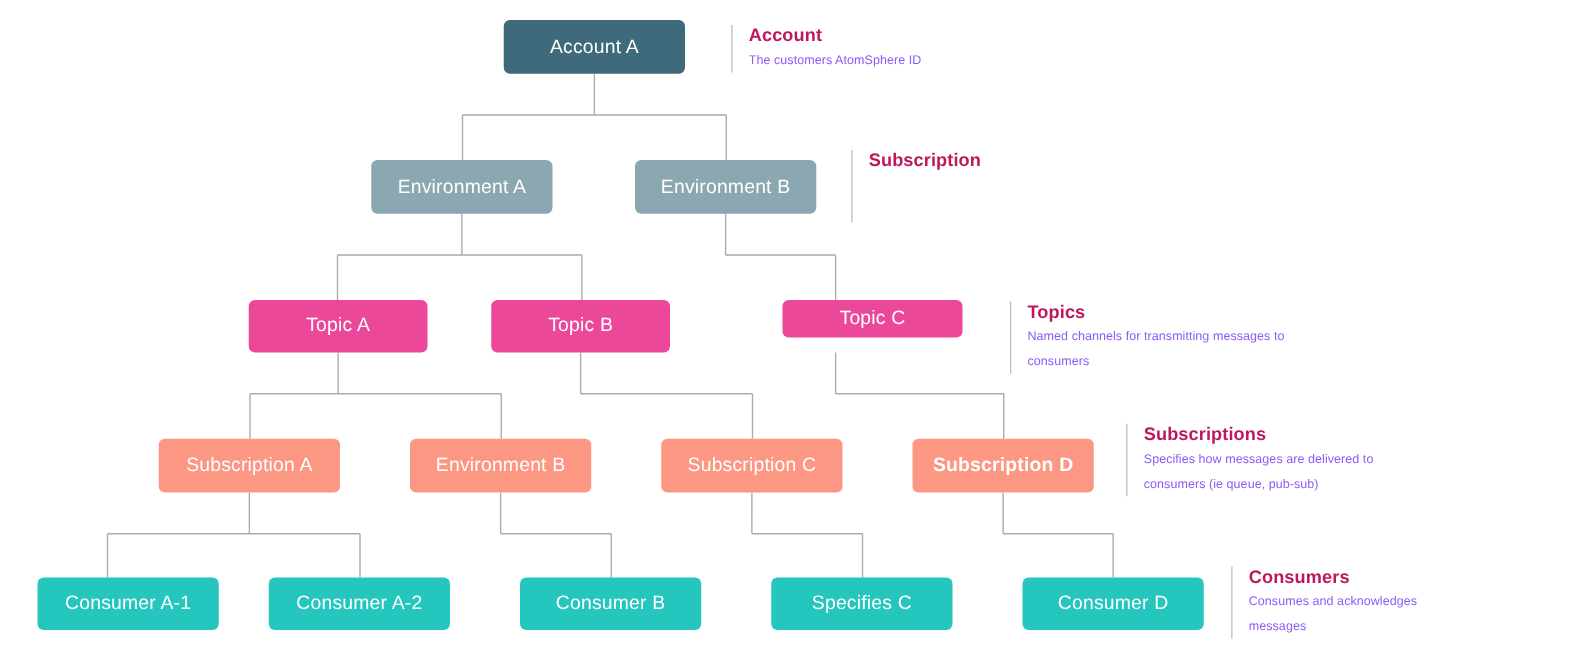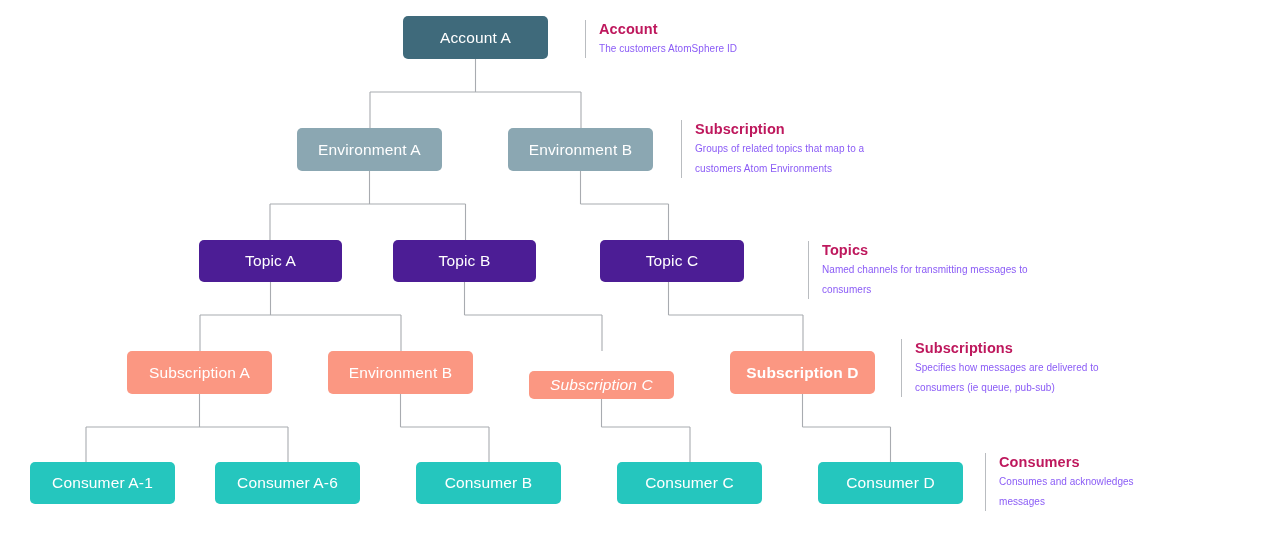--- a/index.html
+++ b/index.html
@@ -36,21 +36,21 @@
     justify-content: center;
     color: #ffffff;
     font-size: 15.5px;
     letter-spacing: 0.15px;
     line-height: 1;
     white-space: nowrap;
     user-select: none;
   }
   .node.account    { background: #3f6a7b; }
   .node.environment{ background: #8ba7b2; }
-  .node.topic      { background: #4c1d95; text-align: center; }
+  .node.topic      { background: #ec4899; text-align: center; }
   .node.subscription{ background: #fb9782; }
   .node.consumer   { background: #25c6be; }
 
   .legend {
     position: absolute;
     display: flex;
     align-items: flex-start;
   }
   .legend .bar {
     width: 1px;
@@ -101,65 +101,63 @@
       </div>
       <div class="node environment" style="left: 508px; top: 128px; width: 145px; height: 43px;">
         <span>Environment B</span>
       </div>
       <div class="node topic" style="left: 199px; top: 240px; width: 143px; height: 42px;">
         <span>Topic A</span>
       </div>
       <div class="node topic" style="left: 393px; top: 240px; width: 143px; height: 42px;">
         <span>Topic B</span>
       </div>
-      <div class="node topic" style="left: 600px; top: 240px; width: 144px; height: 42px;">
+      <div class="node topic" style="left: 626px; top: 240px; width: 144px; height: 30px;">
         <span>Topic C</span>
       </div>
       <div class="node subscription" style="left: 127px; top: 351px; width: 145px; height: 43px;">
         <span>Subscription A</span>
       </div>
       <div class="node subscription" style="left: 328px; top: 351px; width: 145px; height: 43px;">
         <span>Environment B</span>
       </div>
-      <div class="node subscription" style="left: 529px; top: 371px; width: 145px; height: 28px; font-style: italic;">
+      <div class="node subscription" style="left: 529px; top: 351px; width: 145px; height: 43px;">
         <span>Subscription C</span>
       </div>
       <div class="node subscription" style="left: 730px; top: 351px; width: 145px; height: 43px; font-weight: bold;">
         <span>Subscription D</span>
       </div>
       <div class="node consumer" style="left: 30px; top: 462px; width: 145px; height: 42px;">
         <span>Consumer A-1</span>
       </div>
       <div class="node consumer" style="left: 215px; top: 462px; width: 145px; height: 42px;">
-        <span>Consumer A-6</span>
+        <span>Consumer A-2</span>
       </div>
       <div class="node consumer" style="left: 416px; top: 462px; width: 145px; height: 42px;">
         <span>Consumer B</span>
       </div>
       <div class="node consumer" style="left: 617px; top: 462px; width: 145px; height: 42px;">
-        <span>Consumer C</span>
+        <span>Specifies C</span>
       </div>
       <div class="node consumer" style="left: 818px; top: 462px; width: 145px; height: 42px; justify-content: center;">
         <span>Consumer D</span>
       </div>
     </div>
   <div id="legend-layer">
       <div class="legend" style="left: 585px; top: 20px;">
         <div class="bar" style="height: 38px;"></div>
         <div class="txt">
           <div class="lg-title">Account</div>
           <div class="lg-desc">The customers AtomSphere ID</div>
         </div>
       </div>
       <div class="legend" style="left: 681px; top: 120px;">
         <div class="bar" style="height: 58px;"></div>
         <div class="txt">
           <div class="lg-title">Subscription</div>
-          <div class="lg-desc">Groups of related topics that map to a
-customers Atom Environments</div>
         </div>
       </div>
       <div class="legend" style="left: 792px; top: 241px; padding-left: 16px;">
         <div class="bar" style="height: 58px;"></div>
         <div class="txt">
           <div class="lg-title">Topics</div>
           <div class="lg-desc">Named channels for transmitting messages to
 consumers</div>
         </div>
       </div>

